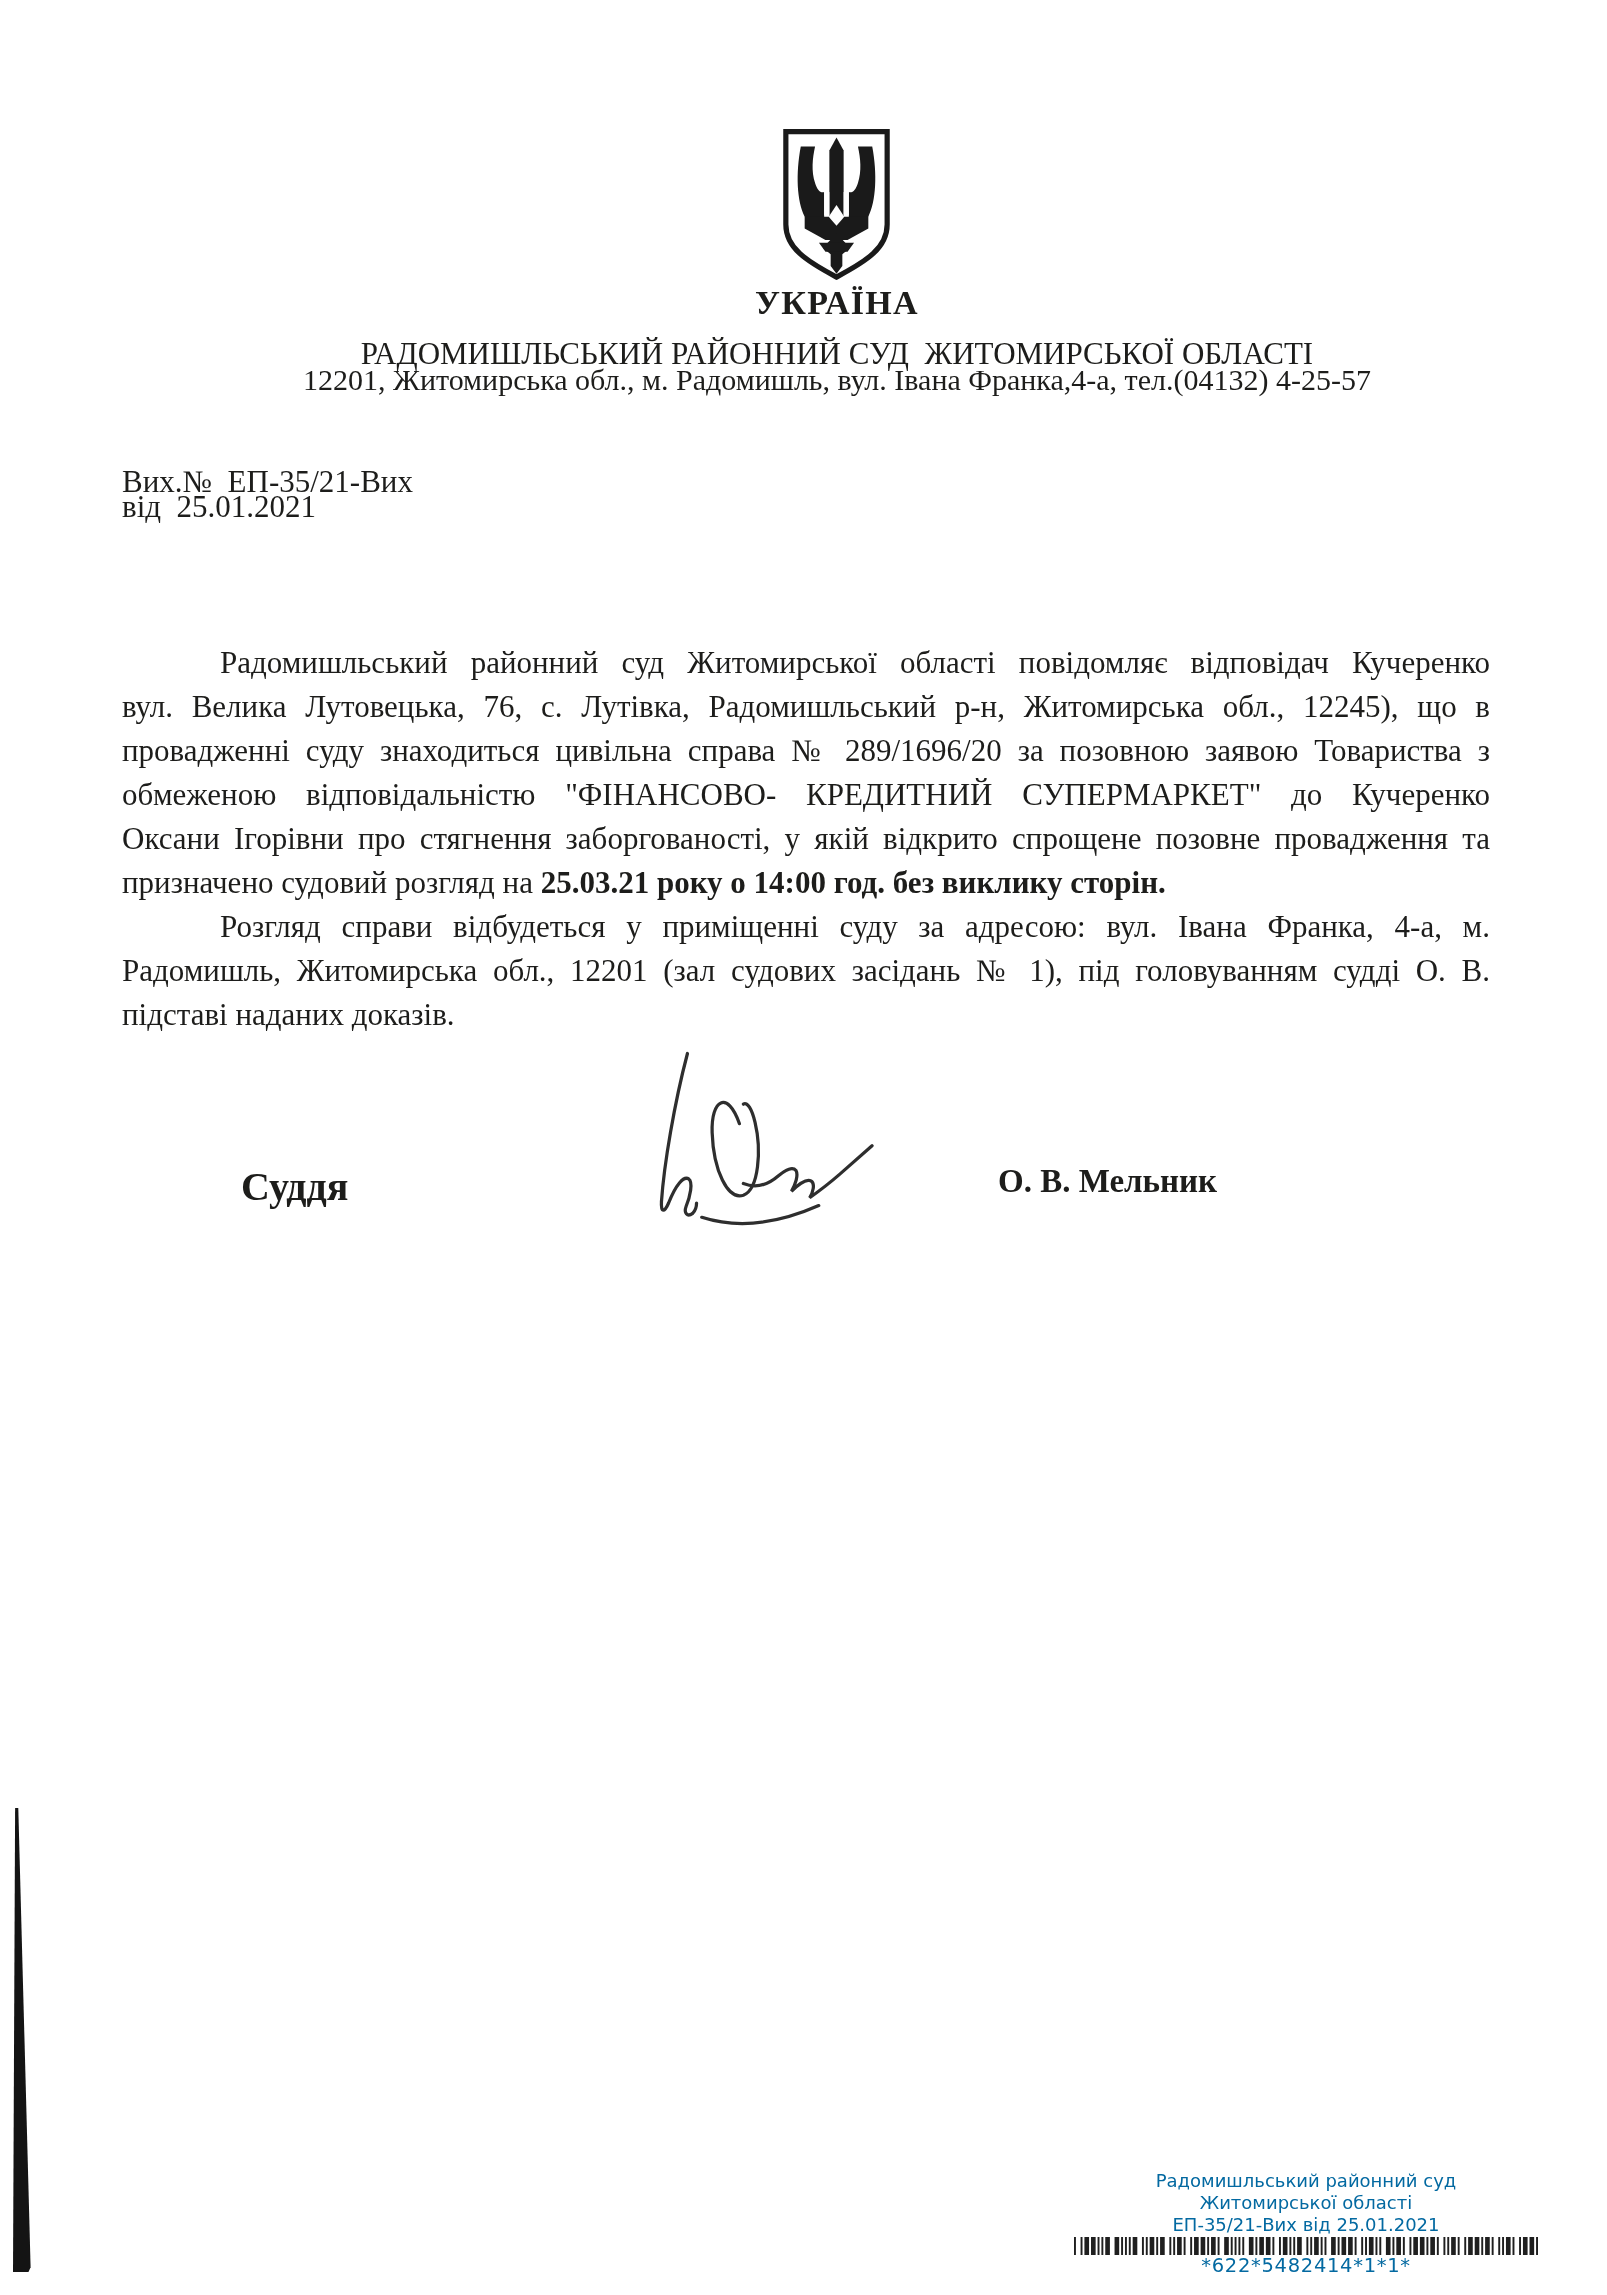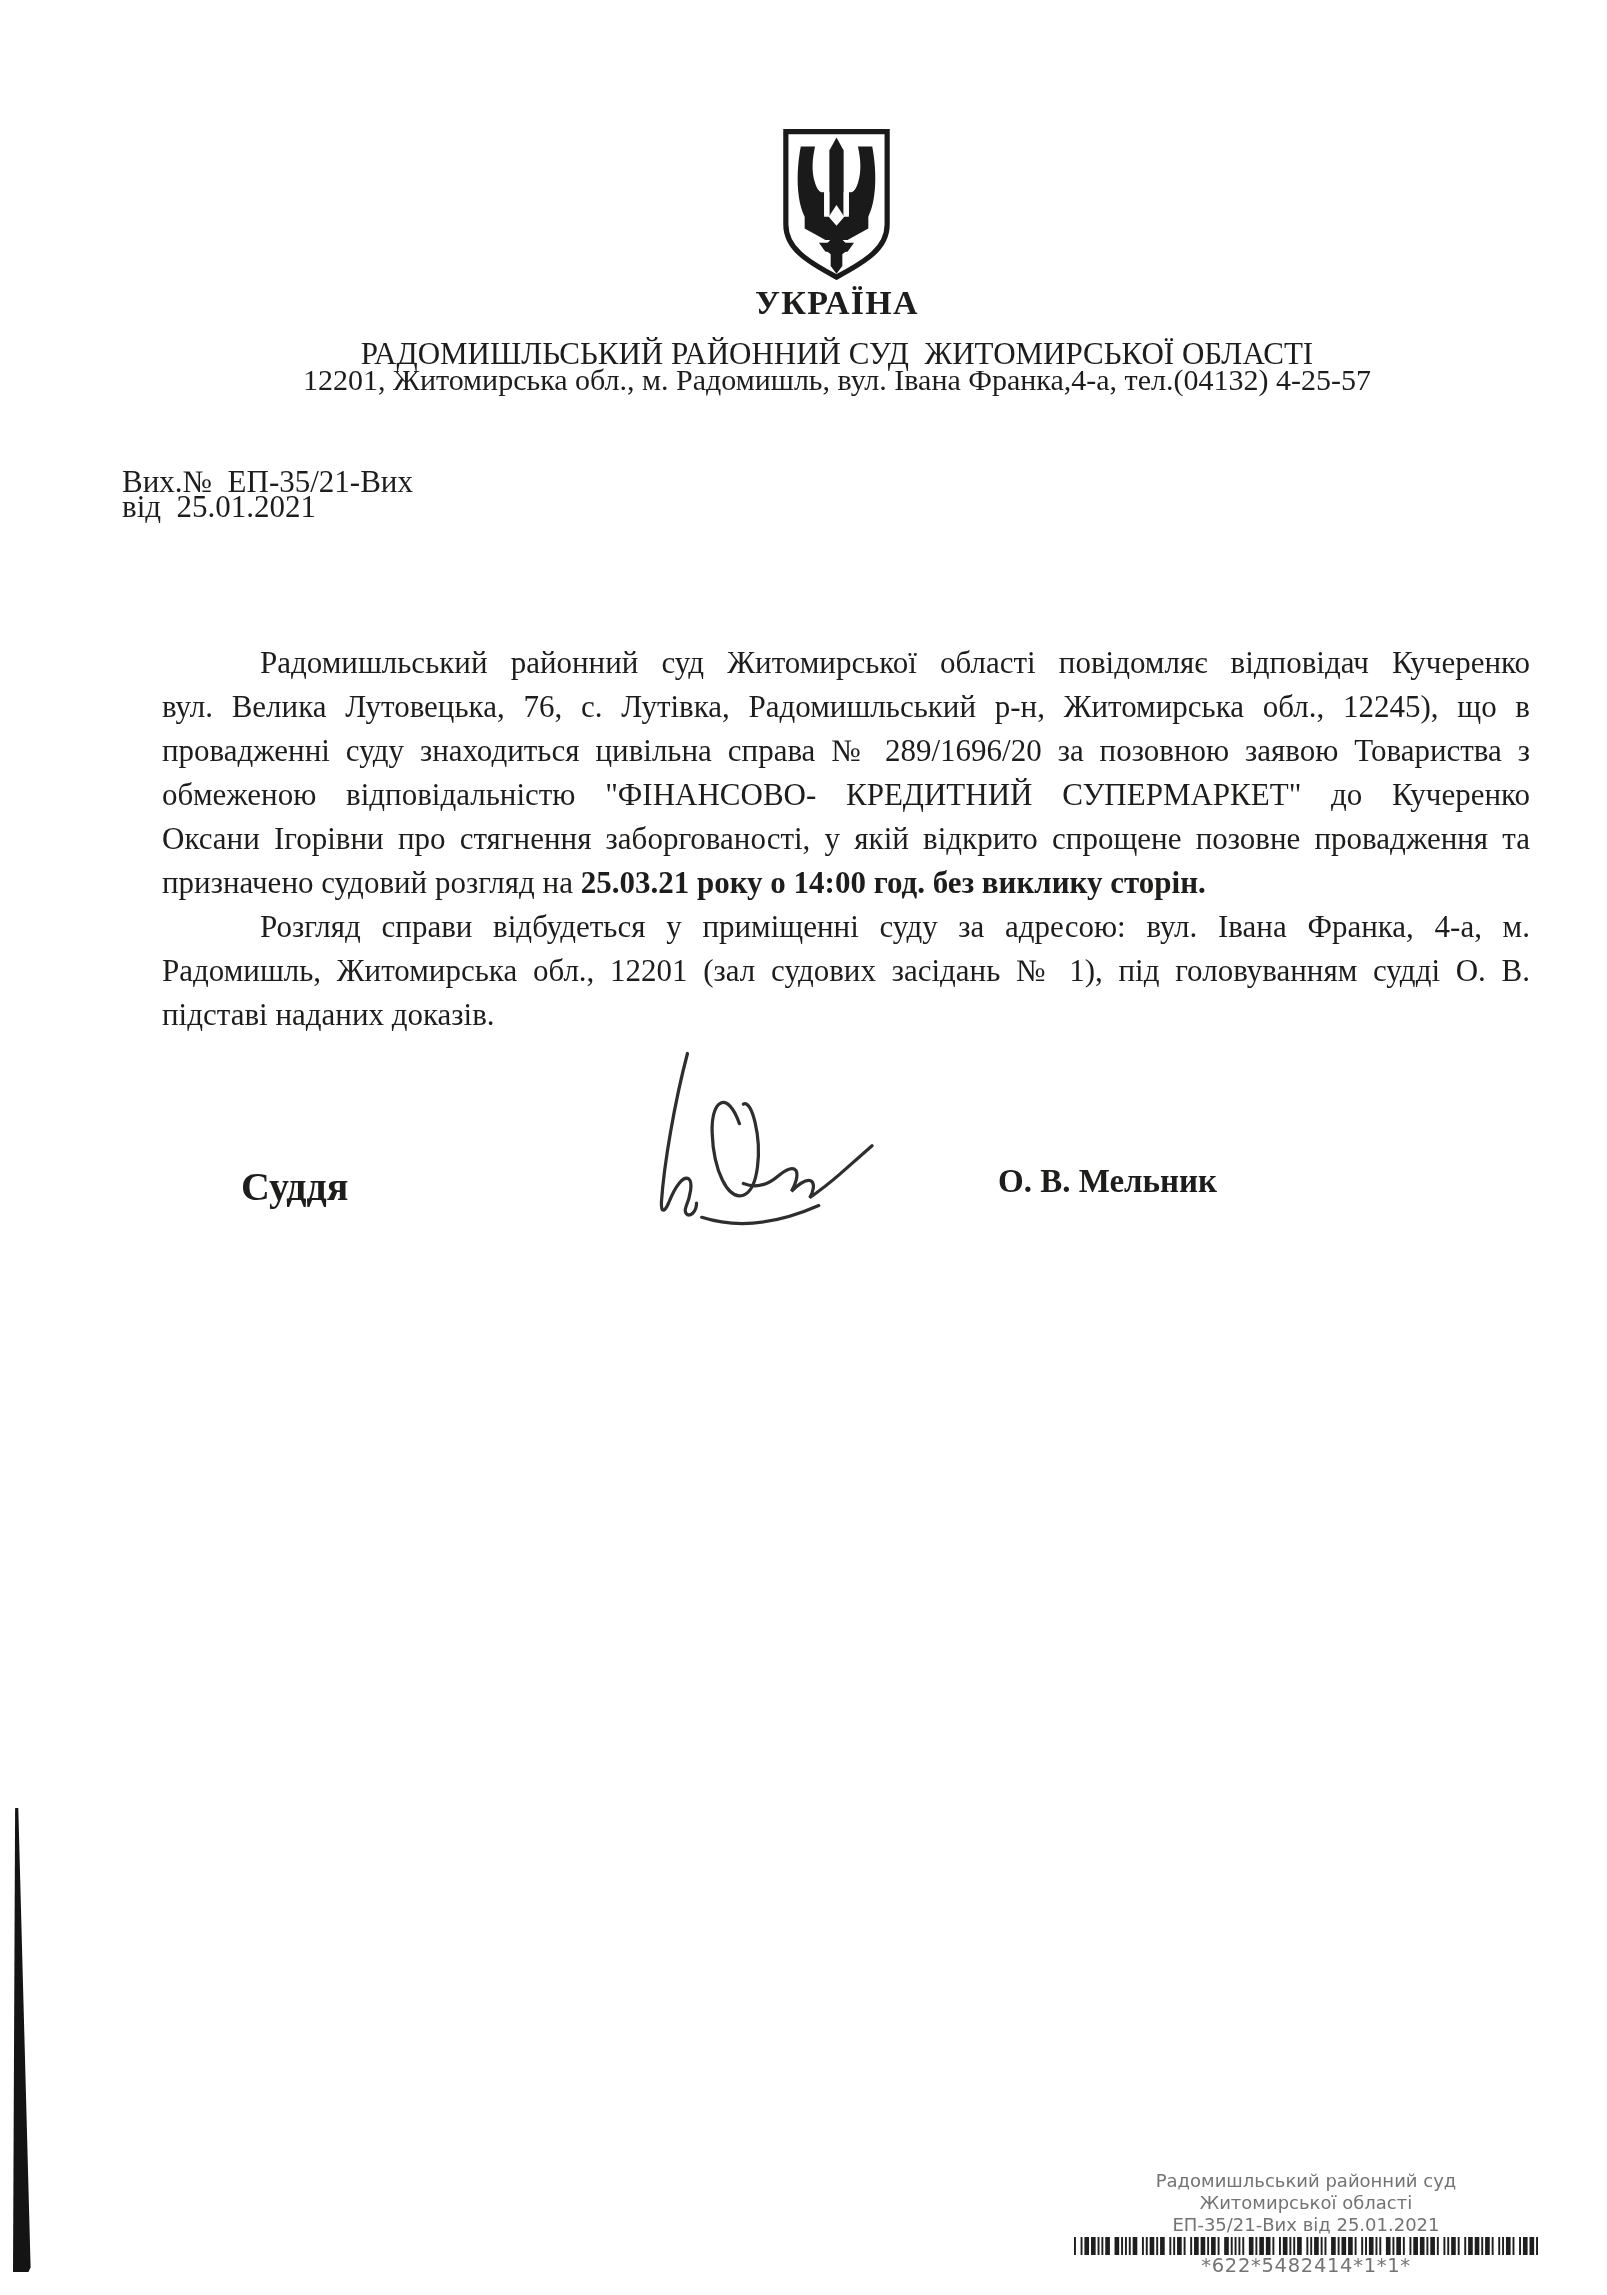--- a/index.html
+++ b/index.html
@@ -12,32 +12,32 @@
   .centered{transform:translateX(-50%);white-space:pre;}
   
   .country{top:284px;left:837px;font-size:34px;font-weight:bold;letter-spacing:1.3px;}
   .court-name{top:320px;left:837px;font-size:31px;font-weight:normal;white-space:pre;margin-top:16px;}
   .address{top:363px;left:837px;font-size:30px;}
   
   .ref-number{top:445px;left:122px;font-size:31px;white-space:pre;margin-top:19px;}
   .ref-date{top:489px;left:122px;font-size:31px;white-space:pre;}
   
   .body-text{top:641px;left:122px;width:1368px;font-size:31px;line-height:44px;}
-  .body-text .line{width:100%;margin-left:40px;}
+  .body-text .line{width:100%;}
   .body-text .line.justify{text-align:justify;text-align-last:justify;}
   .body-text .line.indent{text-indent:98px;}
   .b{font-weight:bold;}
   
   .sig-role{top:1163px;left:241px;font-size:40px;font-weight:bold;}
   .sig-name{top:1163px;left:998px;font-size:33px;font-weight:bold;}
   .sig-scribble{top:1047px;left:604px;width:293px;height:195px;}
   
   .stamp{top:2170px;left:1074px;width:464px;text-align:center;
          font-family:"DejaVu Sans","Liberation Sans",sans-serif;
-         font-size:18px;line-height:22px;color:#737373;}
+         font-size:18px;line-height:22px;color:#0369a1;}
   .stamp .barcode-wrap{margin-top:1.3px;height:18px;}
   .stamp svg{display:block;width:464px;height:18px;}
   .stamp .caption{font-size:19.5px;letter-spacing:0.7px;line-height:21px;}
   
   .wedge{top:1808px;left:13px;width:17.6px;height:464px;background:#141414;
          clip-path:polygon(12% 0,30% 0,100% 99%,88% 100%,0 100%);}
   .emblem{top:128px;left:780px;width:113px;height:154px;}
 </style>
 </head>
 <body>

